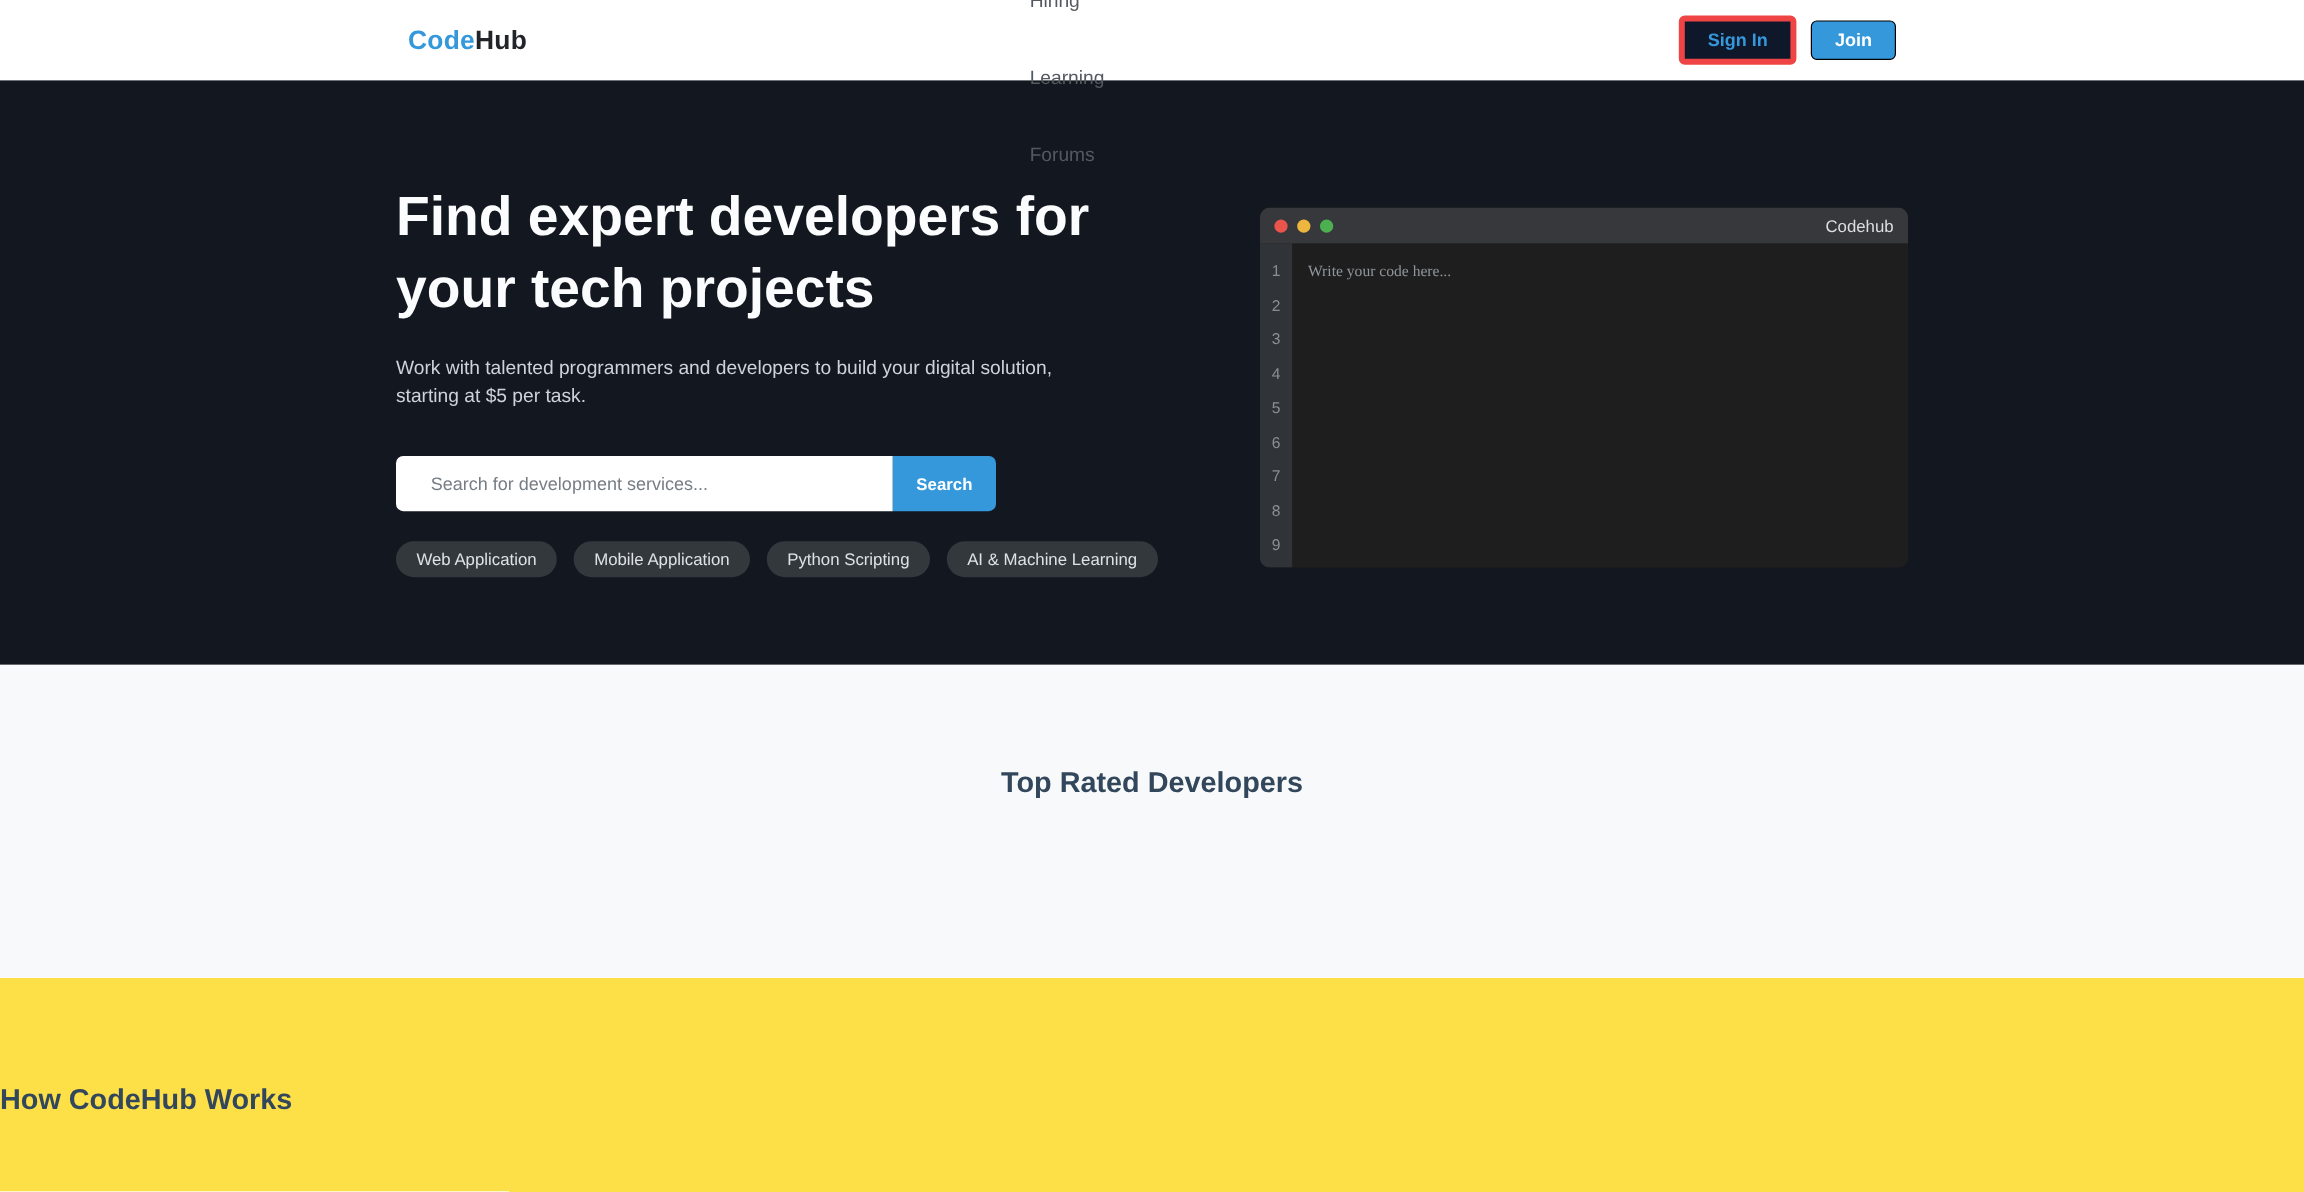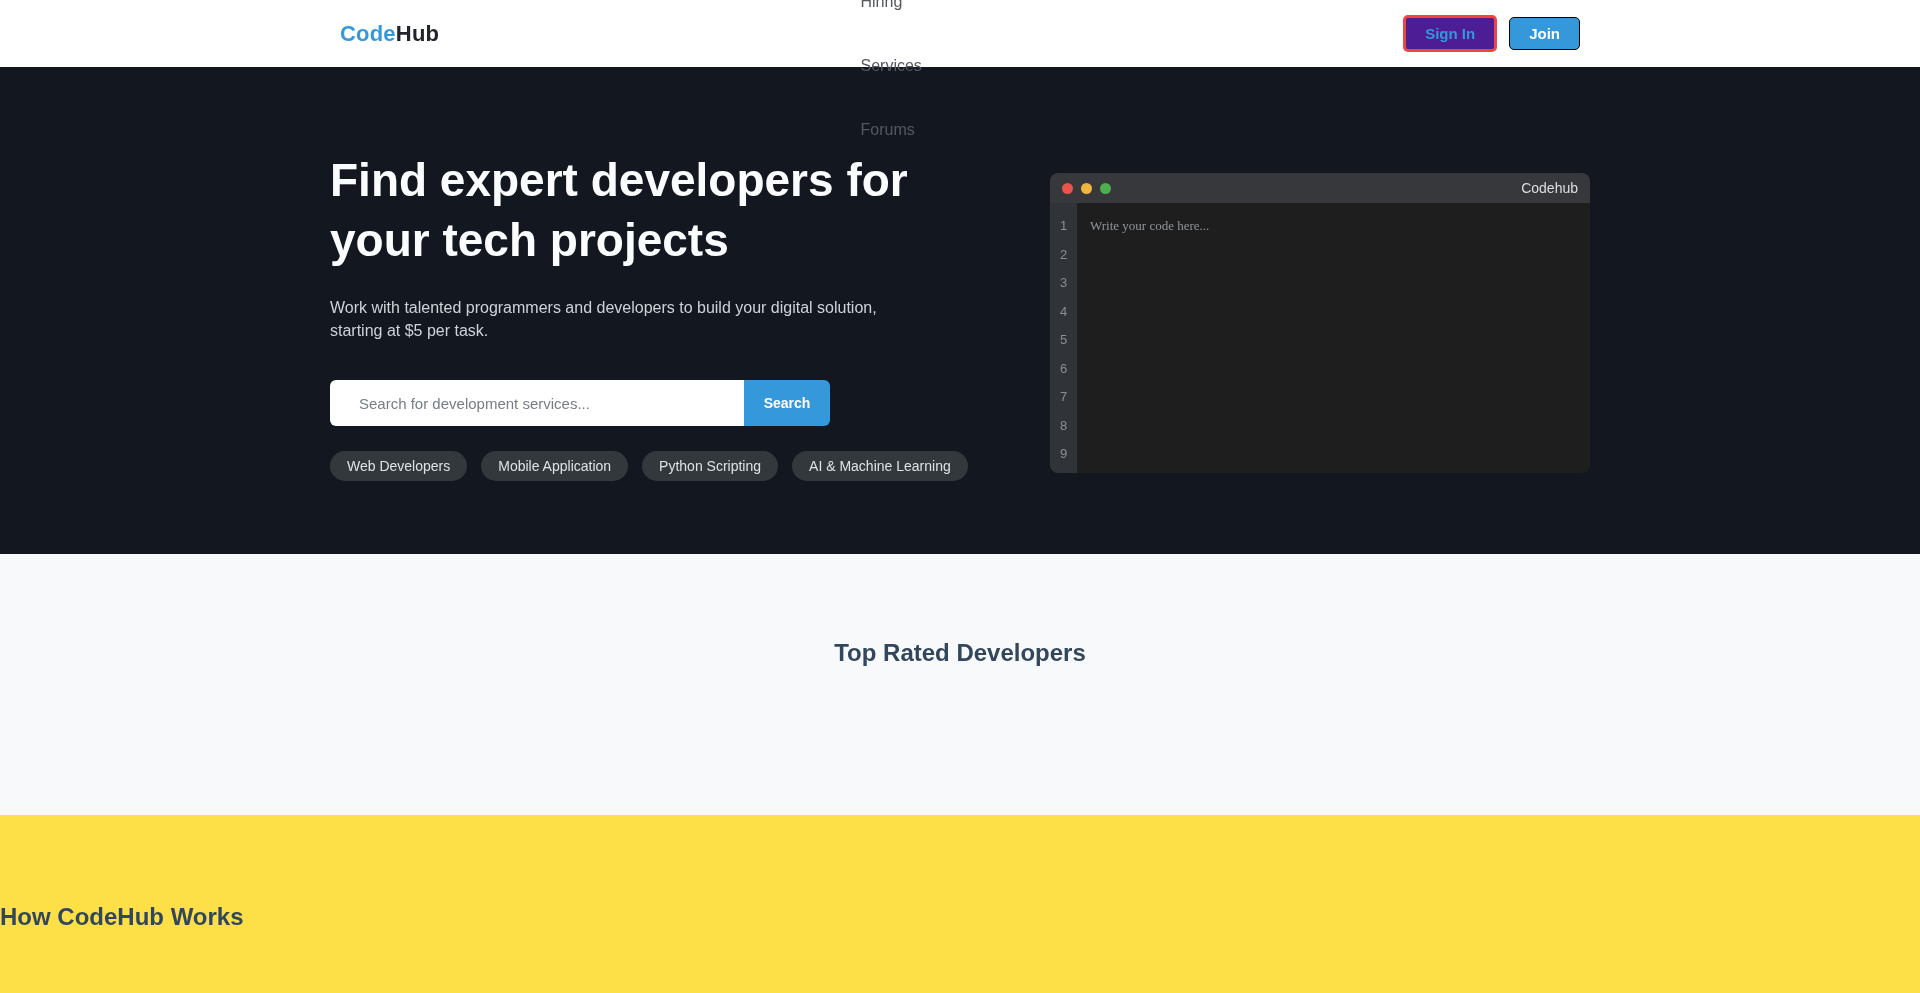--- a/index.html
+++ b/index.html
@@ -46,23 +46,23 @@
   .auth { display: flex; gap: 12px; align-items: center; }
   .btn {
     font-family: "Liberation Sans", sans-serif;
     font-size: 15px;
     font-weight: bold;
     border-radius: 5px;
     padding: 7px 19px;
     cursor: pointer;
   }
   .btn-signin {
-    background: #4c1d95;
+    background: #0f172a;
     color: #3498db;
-    border: 3px solid #ef4444;
+    border: 5px solid #ef4444;
   }
   .btn-join {
     background: #3498db;
     color: #ffffff;
     border: 1px solid #000000;
   }
 
   
   .hero {
     height: 487px;
@@ -215,21 +215,21 @@
 <body>
 
 <nav class="navbar">
   <div class="nav-inner">
     <div class="logo">
       <span class="logo-code">Code</span><span class="logo-hub">Hub</span>
     </div>
     <ul class="nav-links">
       <li>Home</li>
       <li>Hiring</li>
-      <li>Services</li>
+      <li>Learning</li>
       <li>Forums</li>
     </ul>
     <div class="auth">
       <button class="btn btn-signin">Sign In</button>
       <button class="btn btn-join">Join</button>
     </div>
   </div>
 </nav>
 
 <section class="hero">
@@ -238,21 +238,21 @@
       <h1 class="hero-title">
         <span>Find expert developers for</span>
         <span>your tech projects</span>
       </h1>
       <p class="hero-subtitle">Work with talented programmers and developers to build your digital solution, starting at $5 per task.</p>
       <div class="search-bar">
         <input class="search-input" type="text" placeholder="Search for development services..." style="">
         <button class="search-btn">Search</button>
       </div>
       <div class="tags">
-        <span class="tag">Web Developers</span>
+        <span class="tag">Web Application</span>
         <span class="tag">Mobile Application</span>
         <span class="tag">Python Scripting</span>
         <span class="tag">AI &amp; Machine Learning</span>
       </div>
     </div>
 
     <div class="editor">
       <div class="editor-titlebar">
         <span class="dot dot-red"></span>
         <span class="dot dot-yellow"></span>

